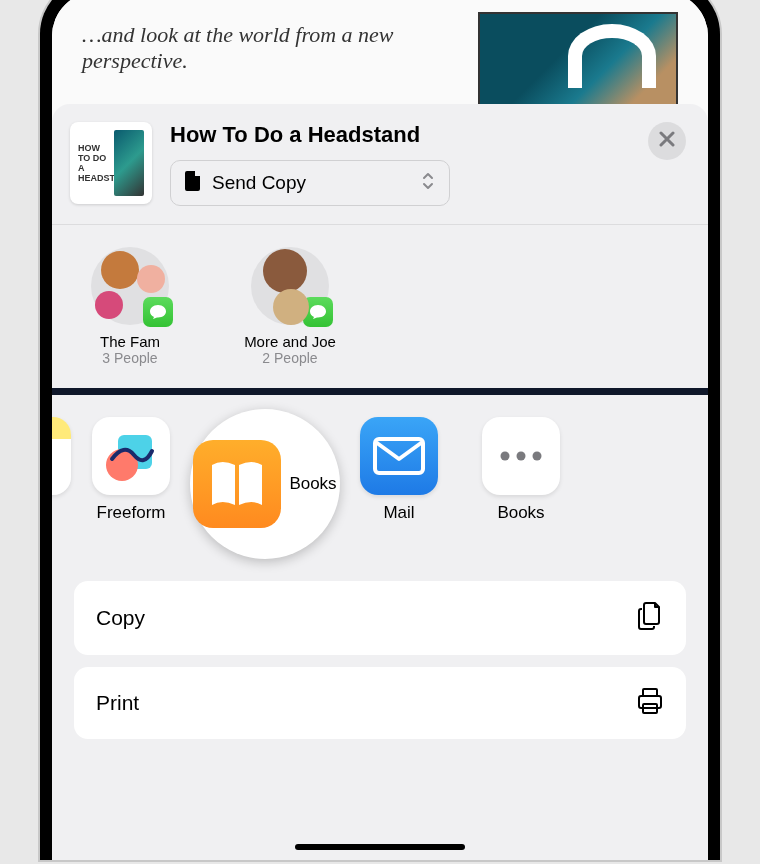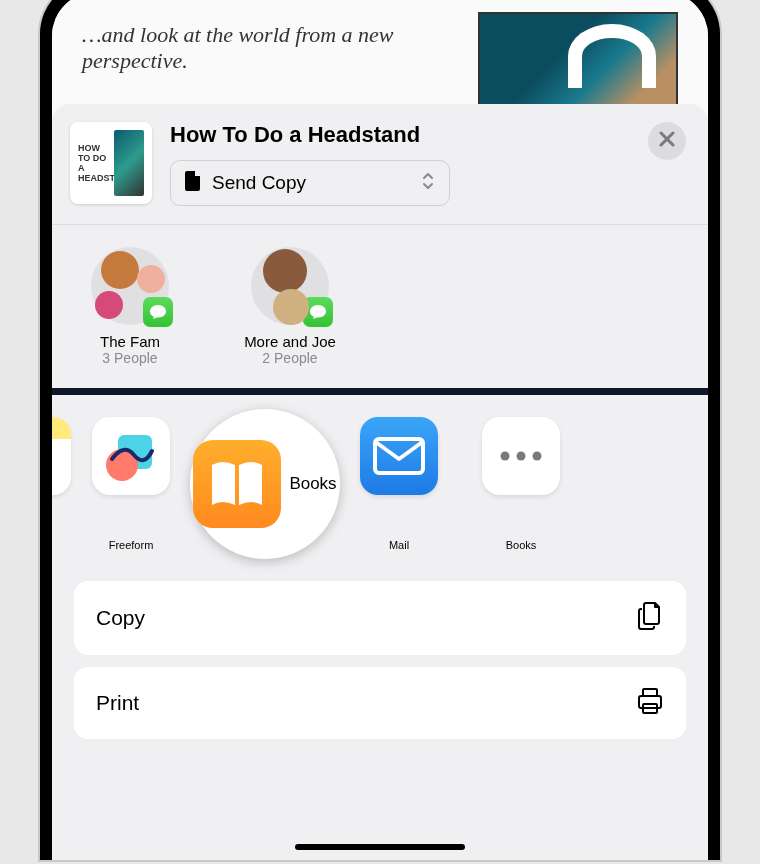--- a/index.html
+++ b/index.html
@@ -162,21 +162,21 @@
       flex-shrink: 0;
     }
     .app-icon {
       width: 78px; height: 78px;
       border-radius: 18px;
       display: flex;
       align-items: center;
       justify-content: center;
       box-shadow: 0 2px 4px rgba(0,0,0,0.1);
     }
-    .app-label { font-size: 11px; color: #000; margin-top: 36px; }
+    .app-label { font-size: 17px; color: #000; }
     .app.notes { width: 60px; margin-right: 30px; margin-left:-50px;}
     .app.notes .app-icon { background: linear-gradient(180deg,#ffea7a 0%, #ffea7a 28%, #fff 28%); width:78px;}
     .app.freeform { margin-right: 20px;}
     .app.freeform .app-icon { background: #fff; }
     .app.mail { margin-right: 44px;}
     .app.mail .app-icon { background: linear-gradient(180deg,#3aa5f7,#1e7ae6); }
     .app.more .app-icon { background: #fff; color:#7a7a7e; font-size:36px; letter-spacing:4px;}
     .app.books {
       position: relative;
       width: 150px; height: 150px;

